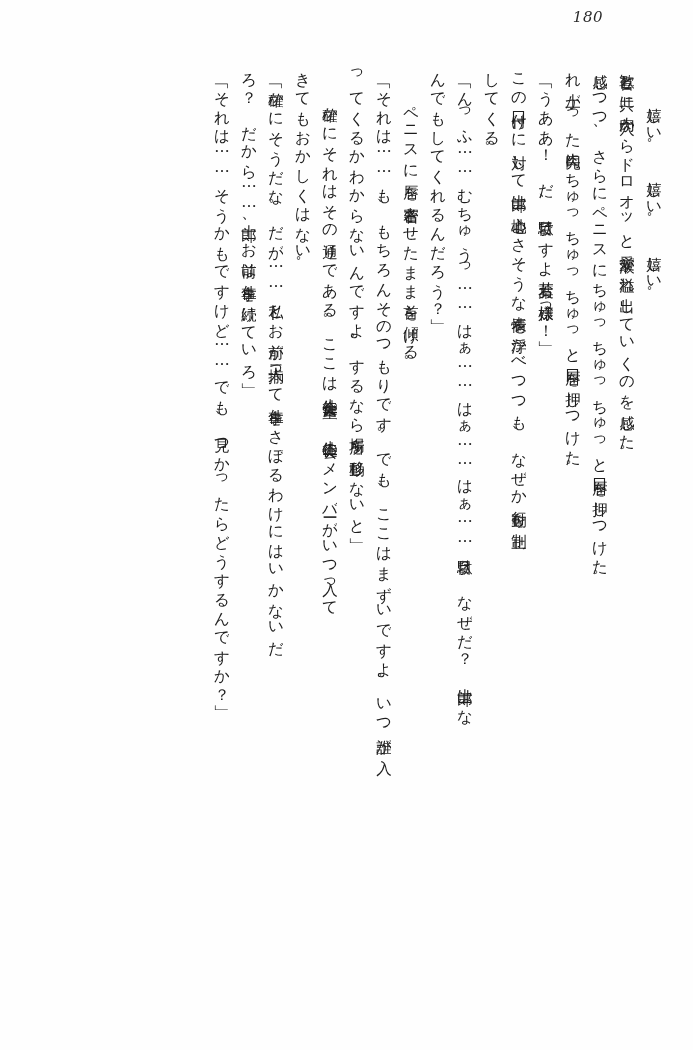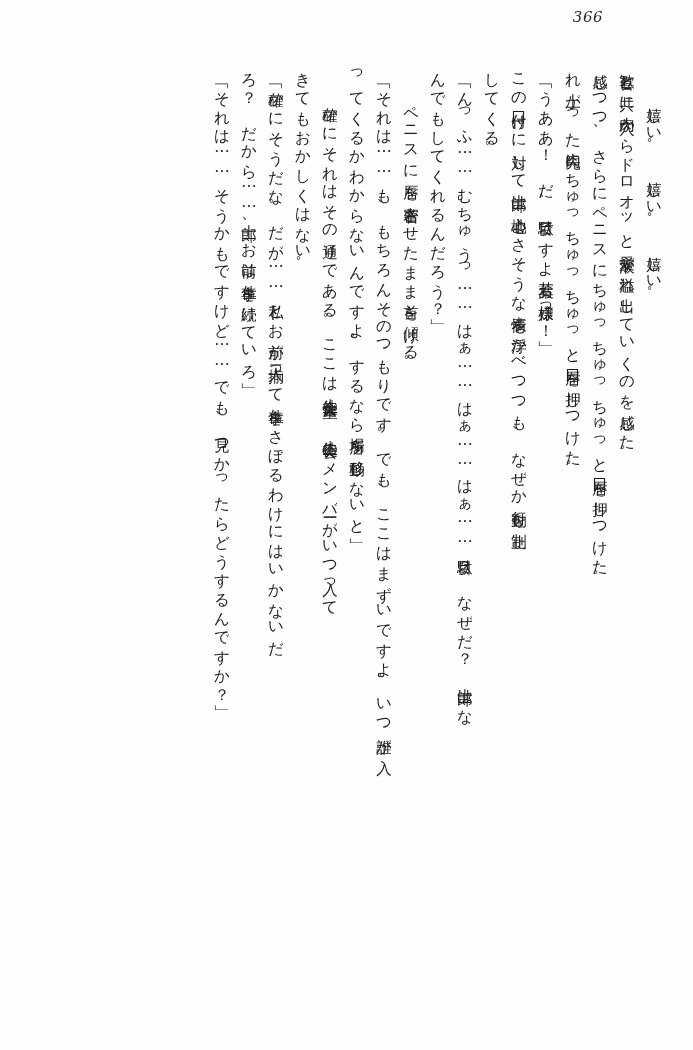--- a/index.html
+++ b/index.html
@@ -65,21 +65,21 @@
 
   
   .col.indent {
     padding-top: 17px;
   }
 </style>
 </head>
 <body>
 
 <div class="page">
-  <div class="page-number">366</div>
+  <div class="page-number">180</div>
   <div class="body-text" id="body-text">
       <div class="col indent">　嬉しい。　嬉しい。　嬉しい。</div>
       <div class="col">歓喜と共に肉穴からドロオッと愛液が溢れ出していくのを感じた。</div>
       <div class="col">感じつつ、さらにペニスにちゅっちゅっちゅっと口唇を押しつけた。</div>
       <div class="col">れ上がった肉先にちゅっちゅっちゅっと口唇を押しつけた。</div>
       <div class="col indent">「うああ！　だ、駄目ですよ若葉お嬢様っ！」</div>
       <div class="col">この口付けに対して士郎は心地よさそうな表情を浮かべつつも、なぜか行動を制止</div>
       <div class="col">してくる。</div>
       <div class="col indent">「んっふ……むちゅうっ……はぁ……はぁ……はぁ……駄目？　なぜだ？　士郎はな</div>
       <div class="col">んでもしてくれるんだろう？」</div>

